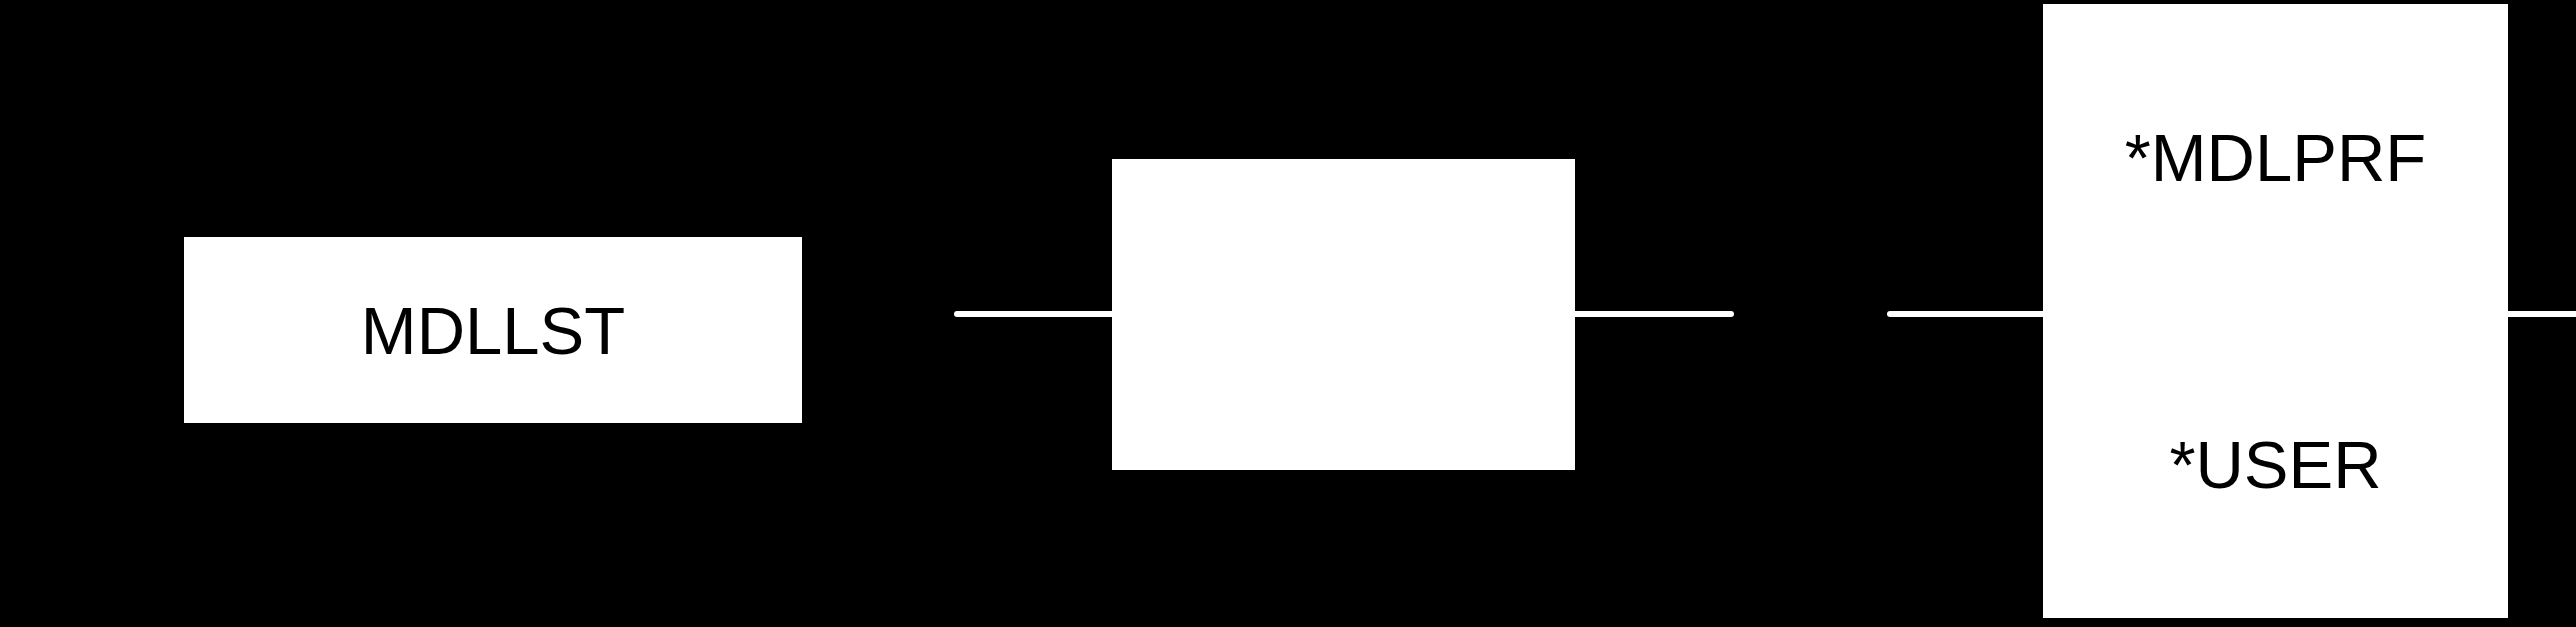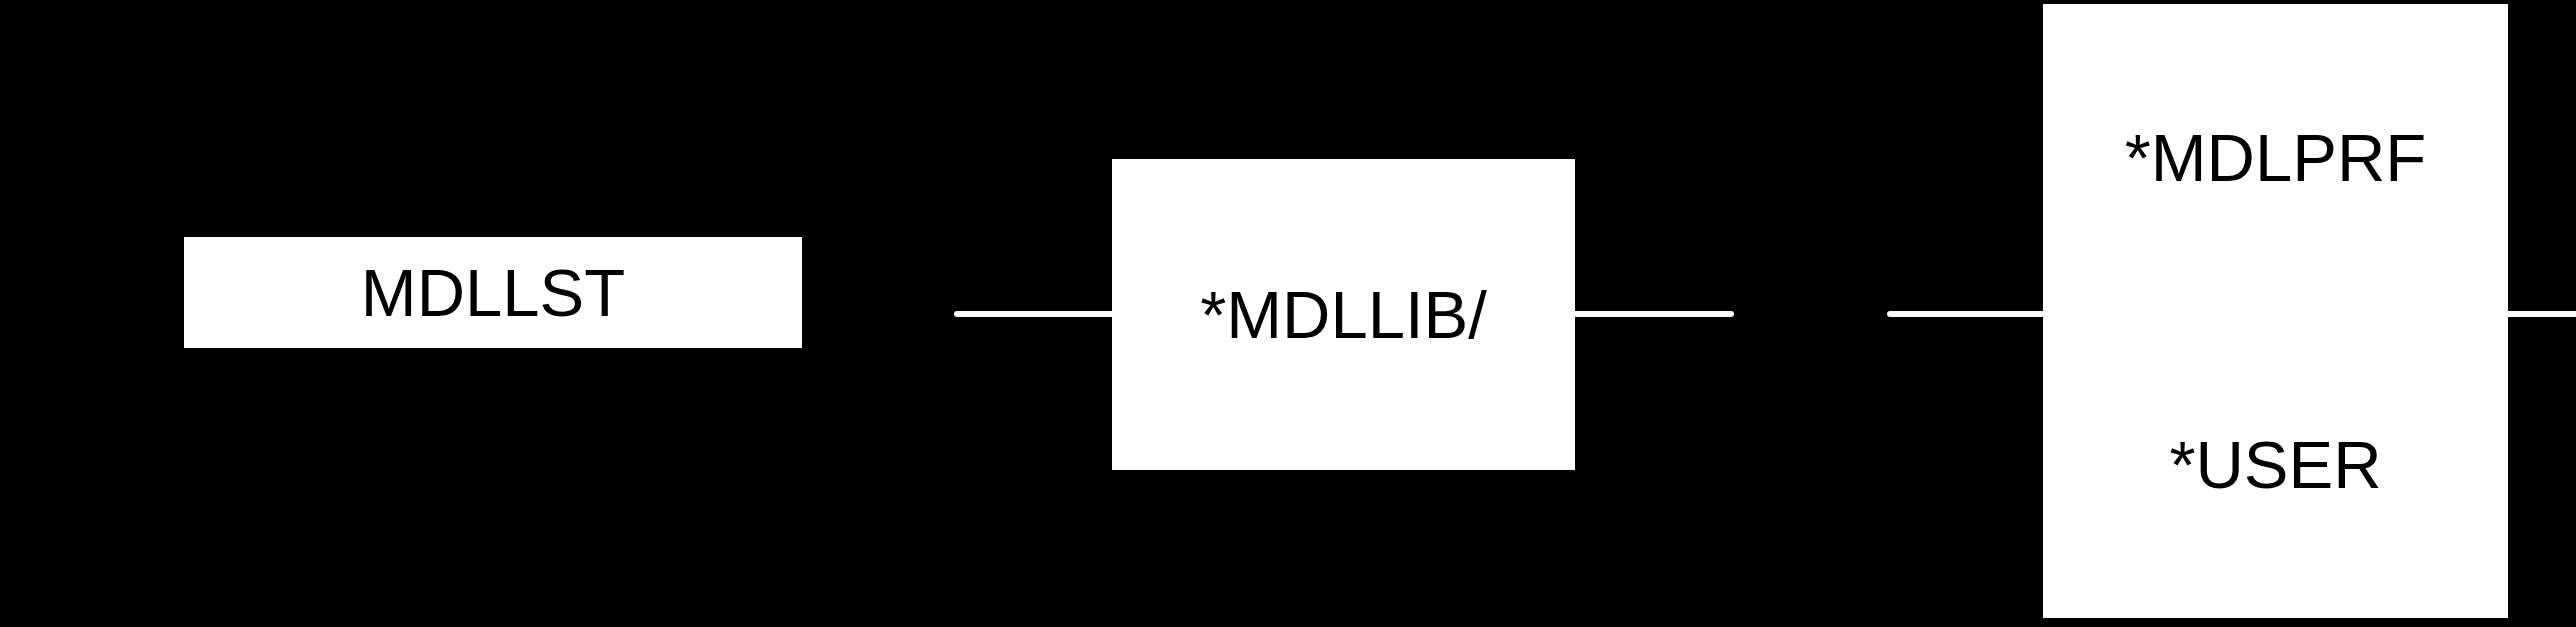--- a/index.html
+++ b/index.html
@@ -24,21 +24,21 @@
     justify-content: space-around;
     align-items: center;
     font-size: 67px;
     line-height: 1;
     white-space: nowrap;
   }
   .node-box .row {
     display: block;
     text-align: center;
   }
-  #cmd-box    { left: 184px;  top: 237px; width: 618px; height: 111px; }
+  #cmd-box    { left: 184px;  top: 237px; width: 618px; height: 186px; }
   #mdllib-box { left: 1112px; top: 159px; width: 463px;  height: 311px; }
   #list-box   { left: 2043px; top: 4.1px;   width: 465px;  height: 614px; }
 
   .connector {
     position: absolute;
     top: 311px;
     height: 6.2px;
     background: #ffffff;
   }
   .cap-left  { border-radius: 3.1px 0 0 3.1px; }
@@ -53,21 +53,20 @@
 
 <div id="canvas">
 
   <div id="cmd-box" class="node-box">
     <span class="row">MDLLST</span>
   </div>
 
   <div id="line-1" class="connector cap-left"></div>
 
   <div id="mdllib-box" class="node-box">
-    <span class="row">*MDLLIB/</span>
   </div>
 
   <div id="line-2a" class="connector cap-right"></div>
   <div id="line-2b" class="connector cap-left"></div>
 
   <div id="list-box" class="node-box">
     <span class="row">*MDLPRF</span>
     <span class="row">*USER</span>
   </div>
 

